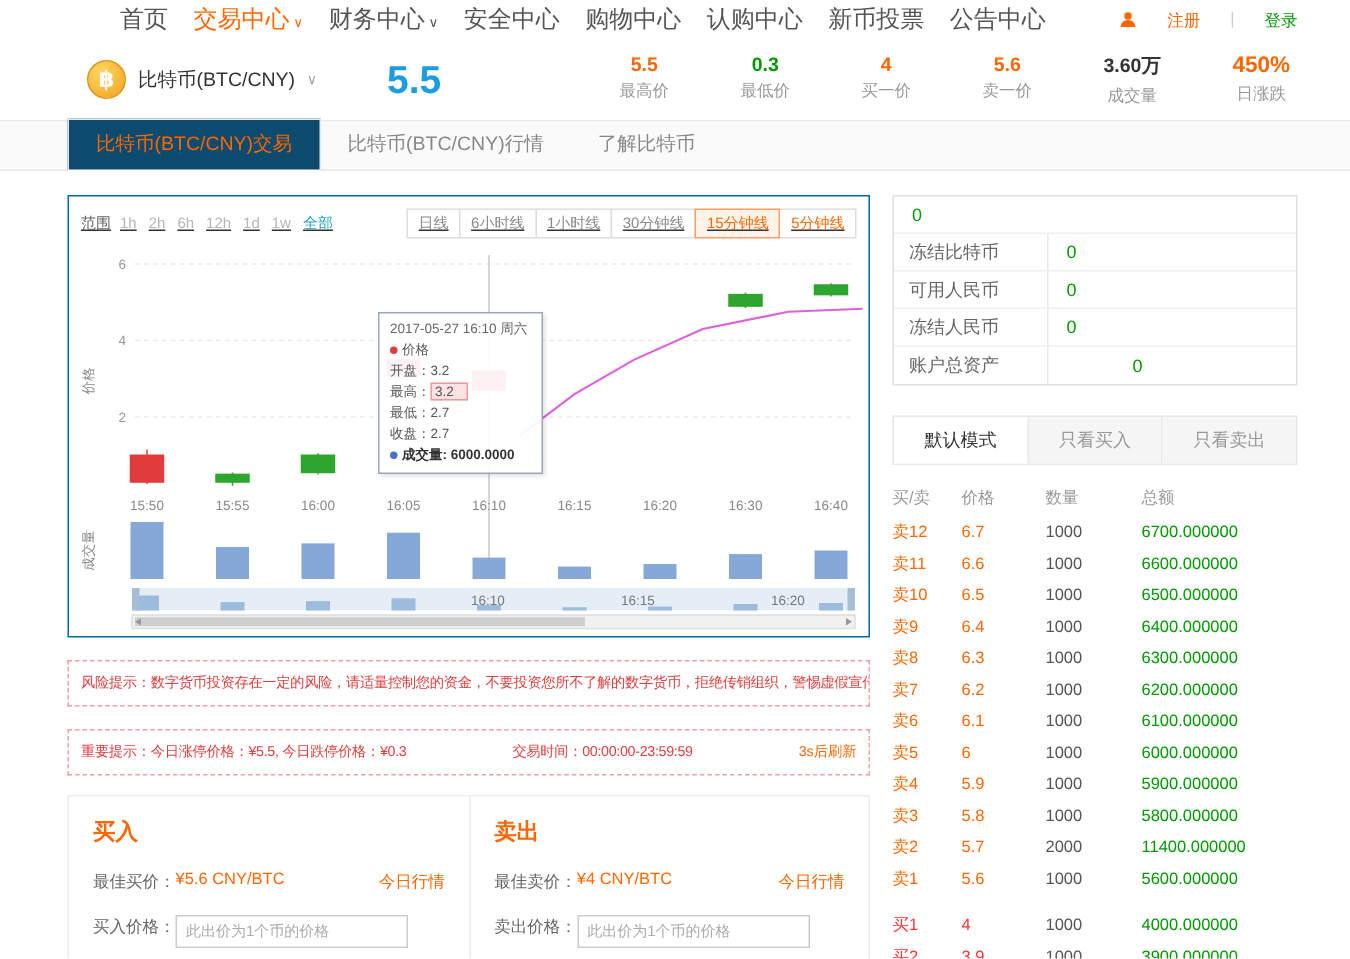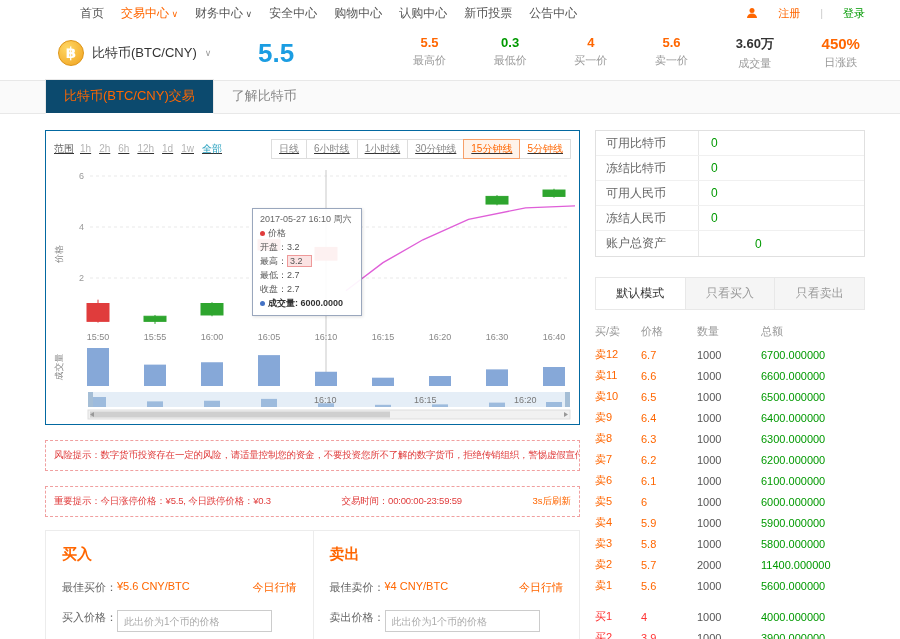--- a/index.html
+++ b/index.html
@@ -6,21 +6,21 @@
   html,body { width:900px; height:639px; overflow:hidden; background:#fff;
     font-family:"Liberation Sans","DejaVu Sans",sans-serif; color:#333; }
   .orange { color:#f60 !important; }
   .green  { color:#009900 !important; }
   .dark   { color:#333 !important; }
   .big    { font-size:15px !important; }
 
   
   .topnav { height:26px; display:flex; align-items:center; padding:0 35px 0 80px; }
   .nav-items { display:flex; align-items:center; flex:1; }
-  .nav-item { font-size:12px; color:#555; margin-right:17px; cursor:pointer; text-decoration:none; white-space:nowrap; }
+  .nav-item { font-size:16px; color:#555; margin-right:17px; cursor:pointer; text-decoration:none; white-space:nowrap; }
   .nav-item.active { color:#f60; }
   .nav-item.has-caret::after { content:" ∨"; font-size:9px; color:inherit; }
   .auth { display:flex; align-items:center; font-size:11px; gap:20px; }
   .auth .reg { color:#f60; cursor:pointer; }
   .auth .div { color:#ccc; }
   .auth .login { color:#090; cursor:pointer; }
 
   
   .ticker { height:55px; border-bottom:1px solid #e8e8e8; box-shadow:0 2px 3px rgba(0,0,0,.05);
     display:flex; align-items:center; padding:0 40px 0 58px; }
@@ -184,20 +184,21 @@
         <div class="stat-value orange big">450%</div>
         <div class="stat-label">日涨跌</div>
       </div>
     </div>
 </section>
 
 <div class="tabstrip">
 
     <div class="tab active">比特币(BTC/CNY)交易</div>
 
+    <div class="tab">比特币(BTC/CNY)行情</div>
 
     <div class="tab">了解比特币</div>
   </div>
 
 <div class="main">
   <div class="left-col">
 
     <div class="chart-panel">
       <div class="chart-toolbar">
         <div class="ranges">
@@ -331,21 +332,20 @@
         </div>
 
       </section>
     </div>
   </div>
 
   <aside class="right-col">
     <div class="account-panel">
 
         <div class="account-row">
-          <div class="account-label">可用比特币</div>
           <div class="account-value">0</div>
         </div>
 
         <div class="account-row">
           <div class="account-label">冻结比特币</div>
           <div class="account-value">0</div>
         </div>
 
         <div class="account-row">
           <div class="account-label">可用人民币</div>

